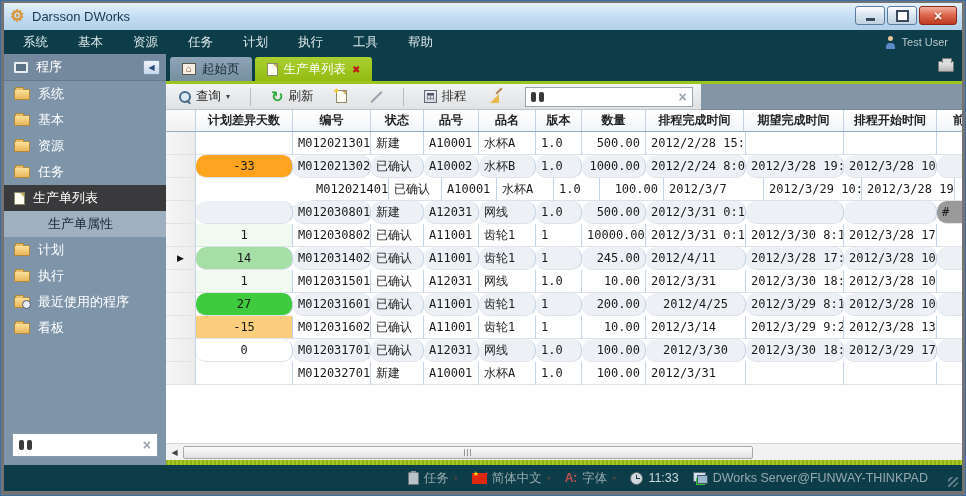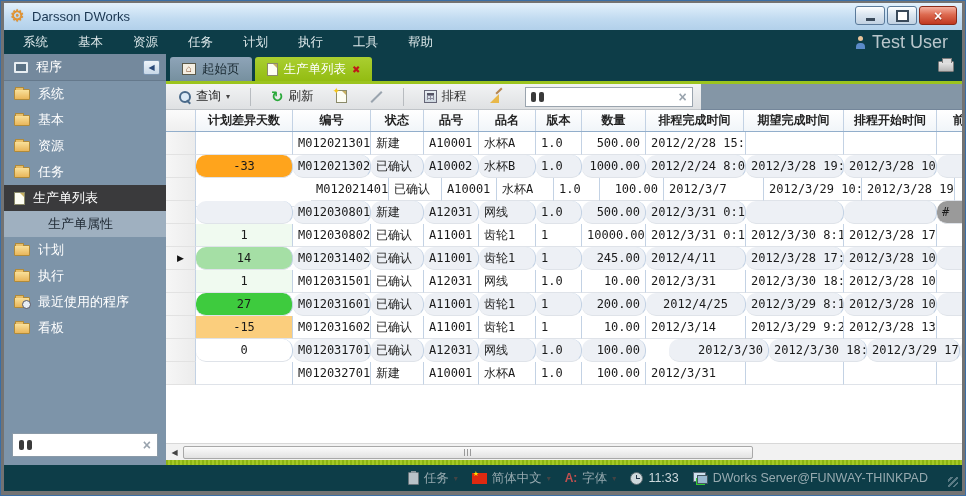--- a/index.html
+++ b/index.html
@@ -29,21 +29,21 @@
   .wbtn.min::before { content:""; width: 9px; height: 3px; background:#3a4a5a; margin-top: 8px; }
   .wbtn.max::before { content:""; width: 9px; height: 8px; border: 2px solid #3a4a5a; background: #fff; }
   .wbtn.close { width: 38px; background: linear-gradient(#f4b0a0, #dd6a50 45%, #c03820); border-color: #8a2a18; }
   .wbtn.close::before { content:"×"; color: #fff; font-weight: bold; font-size: 14px; line-height: 1; text-shadow: 0 1px 1px #802010; }
   
   .menubar {
     height: 24px; background: #0d3d48; display: flex; align-items: center;
     padding: 0 4px; position: relative; flex: 0 0 auto;
   }
   .menu-item { color: #dde8ea; font-size: 12.5px; padding: 4px 15px; cursor: pointer; }
-  .menu-user { position: absolute; right: 14px; display: flex; align-items: center; gap: 6px; color: #b9c6cb; font-size: 18px; }
+  .menu-user { position: absolute; right: 14px; display: flex; align-items: center; gap: 6px; color: #b9c6cb; font-size: 11px; }
   .person-icon { width: 11px; height: 13px; position: relative; display: inline-block; }
   .person-icon::before { content:""; position:absolute; top:0; left:3px; width:5px; height:5px; border-radius:50%; background:#e8c49a; }
   .person-icon::after { content:""; position:absolute; bottom:0; left:1px; width:9px; height:6px; border-radius:4px 4px 0 0; background:#5a8ac8; }
   
   .main { flex: 1 1 auto; display: flex; min-height: 0; }
   
   .sidebar { width: 162px; background: #7d94a9; display: flex; flex-direction: column; position: relative; flex: 0 0 auto; }
   .side-header { height: 27px; display: flex; align-items: center; padding: 0 6px 0 10px; background: #74899d; border-bottom: 1px solid #65798c; }
   .prog-icon { width: 14px; height: 11px; border: 2px solid #e8eef2; background: #5a7184; margin-right: 8px; border-radius: 1px; }
   .side-header-label { color: #fff; font-size: 13px; flex: 1; }
@@ -427,21 +427,21 @@
             </div>
             <div class="t-row alt">
               <div class="g-ind"></div>
               <div class="g-cell" style="width: 97px; text-align: center; background: rgb(255, 255, 255);">0</div>
               <div class="g-cell" style="width: 78px; text-align: left;">M012031701</div>
               <div class="g-cell" style="width: 53px; text-align: left;">已确认</div>
               <div class="g-cell" style="width: 55px; text-align: left;">A12031</div>
               <div class="g-cell" style="width: 57px; text-align: left;">网线</div>
               <div class="g-cell" style="width: 46px; text-align: left;">1.0</div>
               <div class="g-cell" style="width: 64px; text-align: right;">100.00</div>
-              <div class="g-cell" style="width: 100px; text-align: right; margin-left: 23px;">2012/3/30</div>
+              <div class="g-cell" style="width: 100px; text-align: center;">2012/3/30</div>
               <div class="g-cell" style="width: 98px; text-align: left;">2012/3/30 18:00</div>
               <div class="g-cell" style="width: 93px; text-align: left;">2012/3/29 17:46</div>
               <div class="g-cell" style="width: 45px; text-align: left;"></div>
             </div>
             <div class="t-row">
               <div class="g-ind"></div>
               <div class="g-cell" style="width: 97px; text-align: center;"></div>
               <div class="g-cell" style="width: 78px; text-align: left;">M012032701</div>
               <div class="g-cell" style="width: 53px; text-align: left;">新建</div>
               <div class="g-cell" style="width: 55px; text-align: left;">A10001</div>

